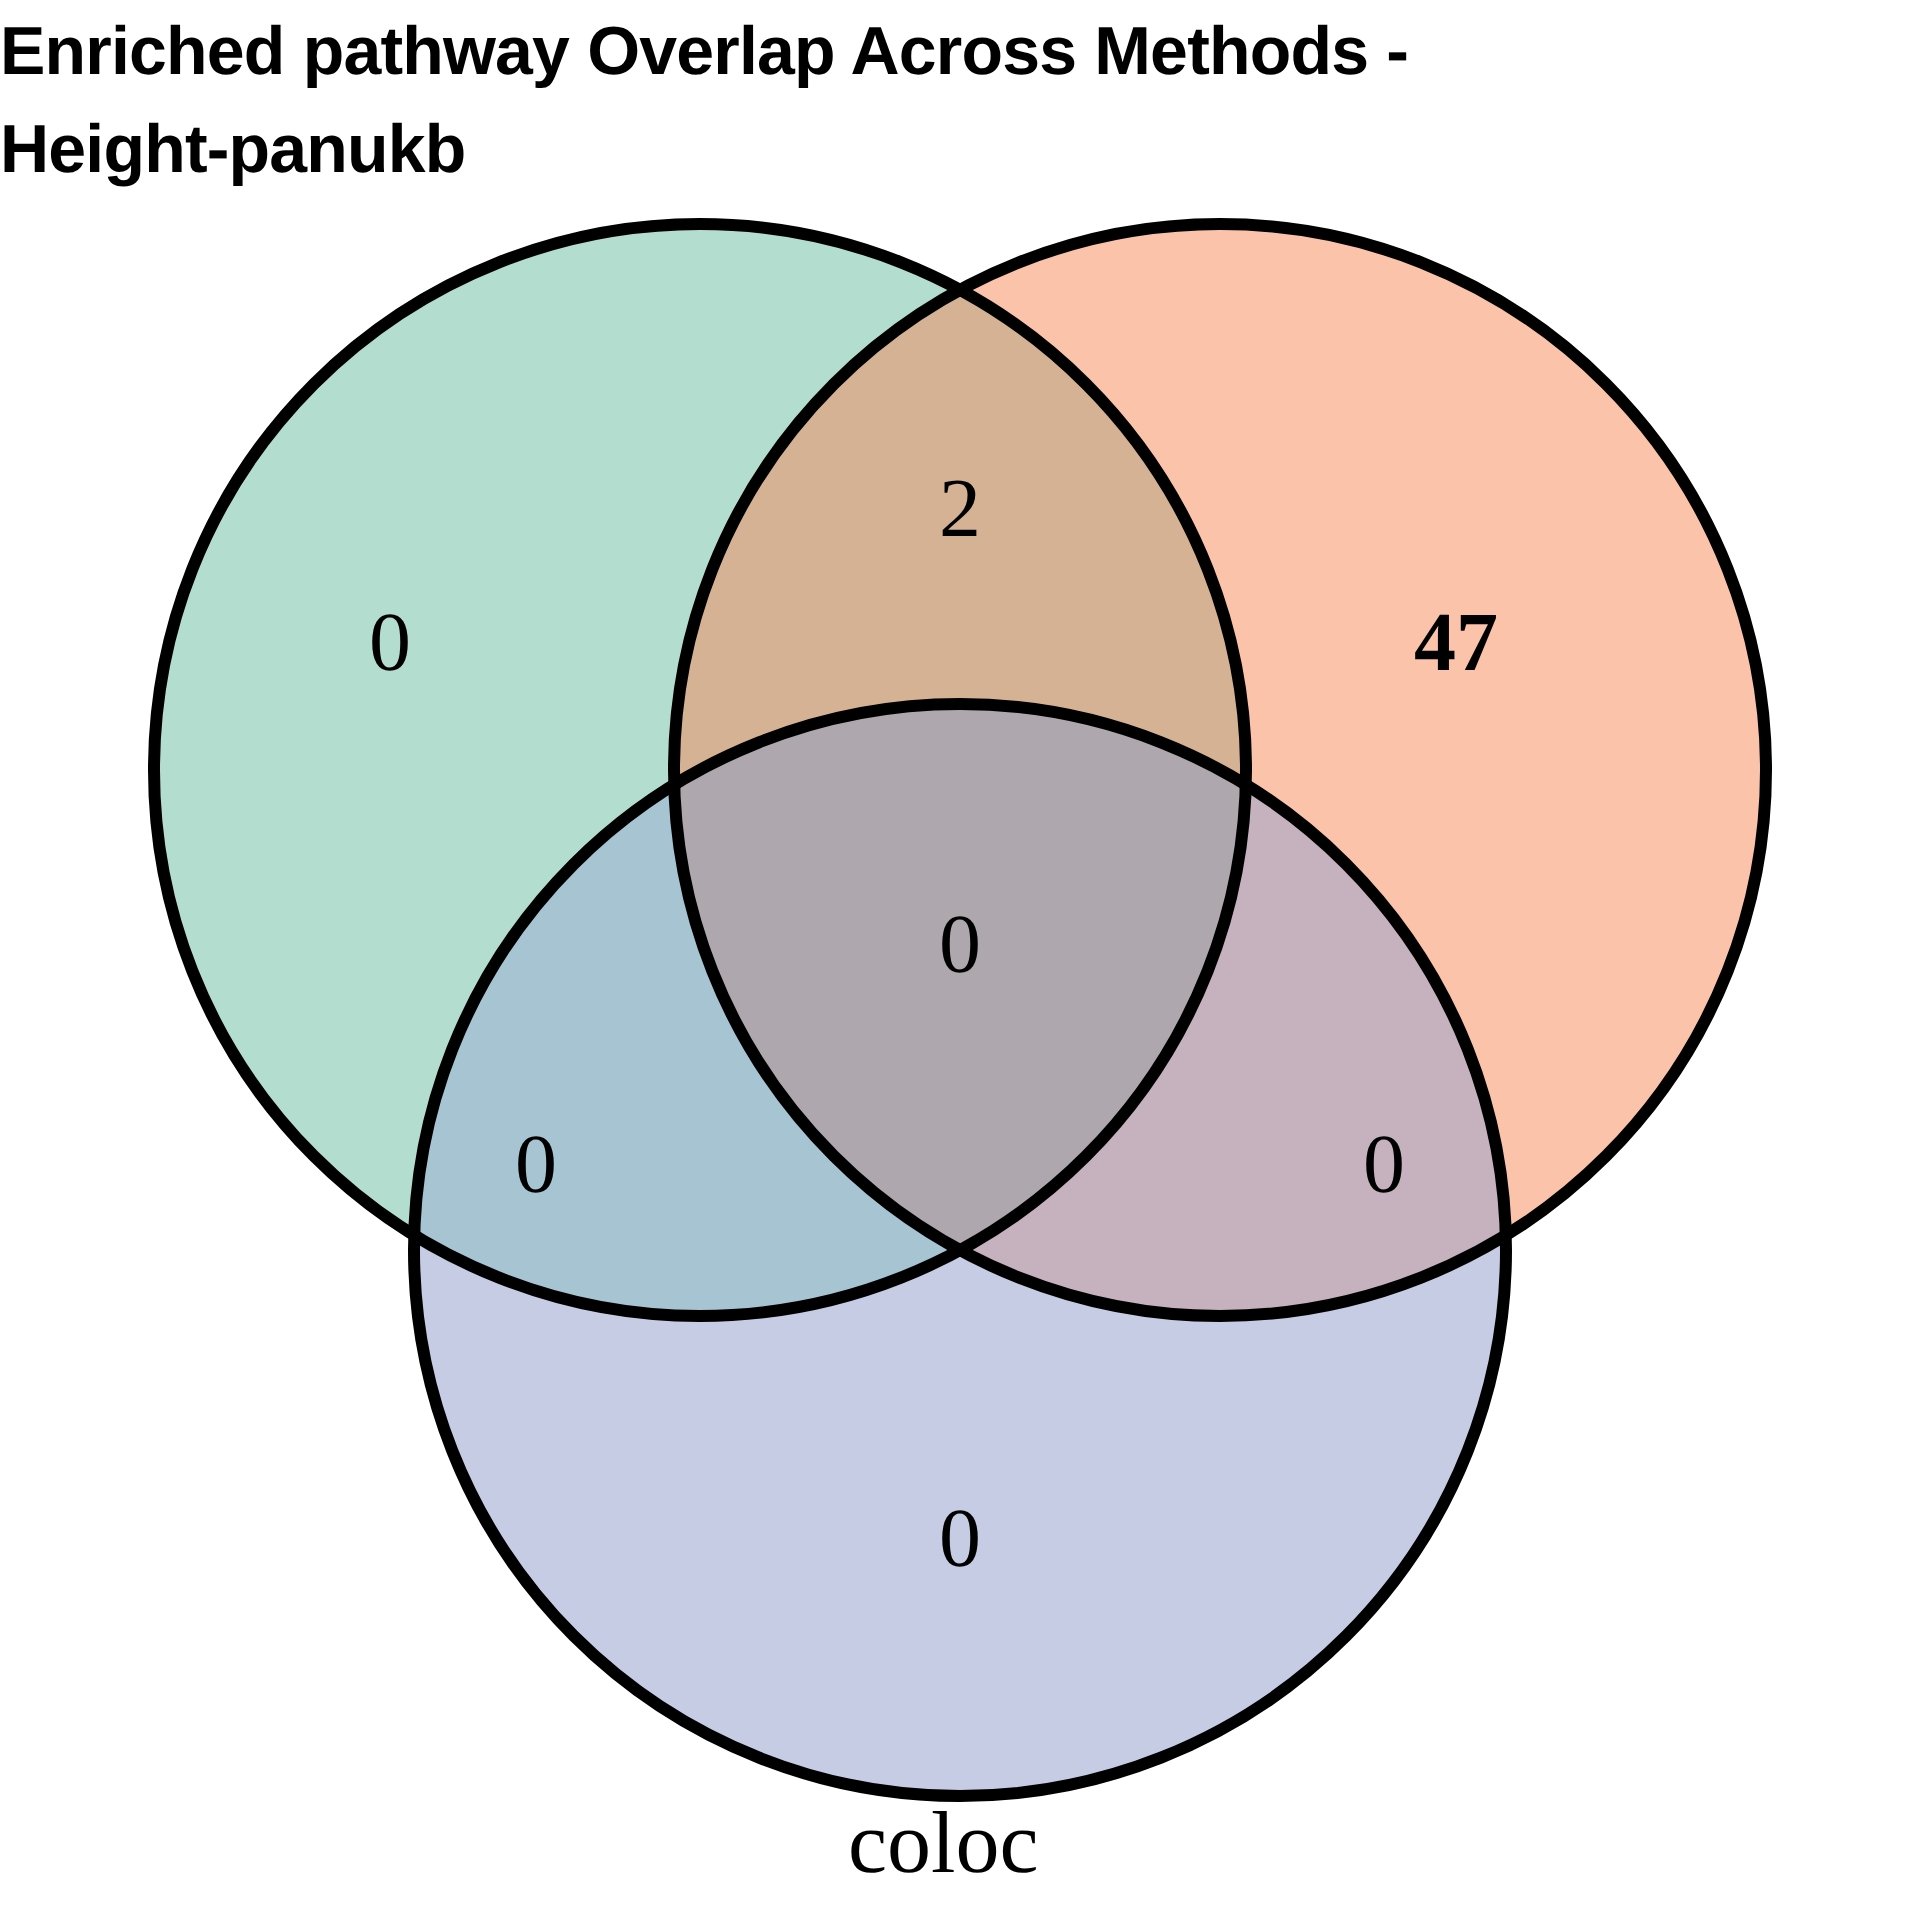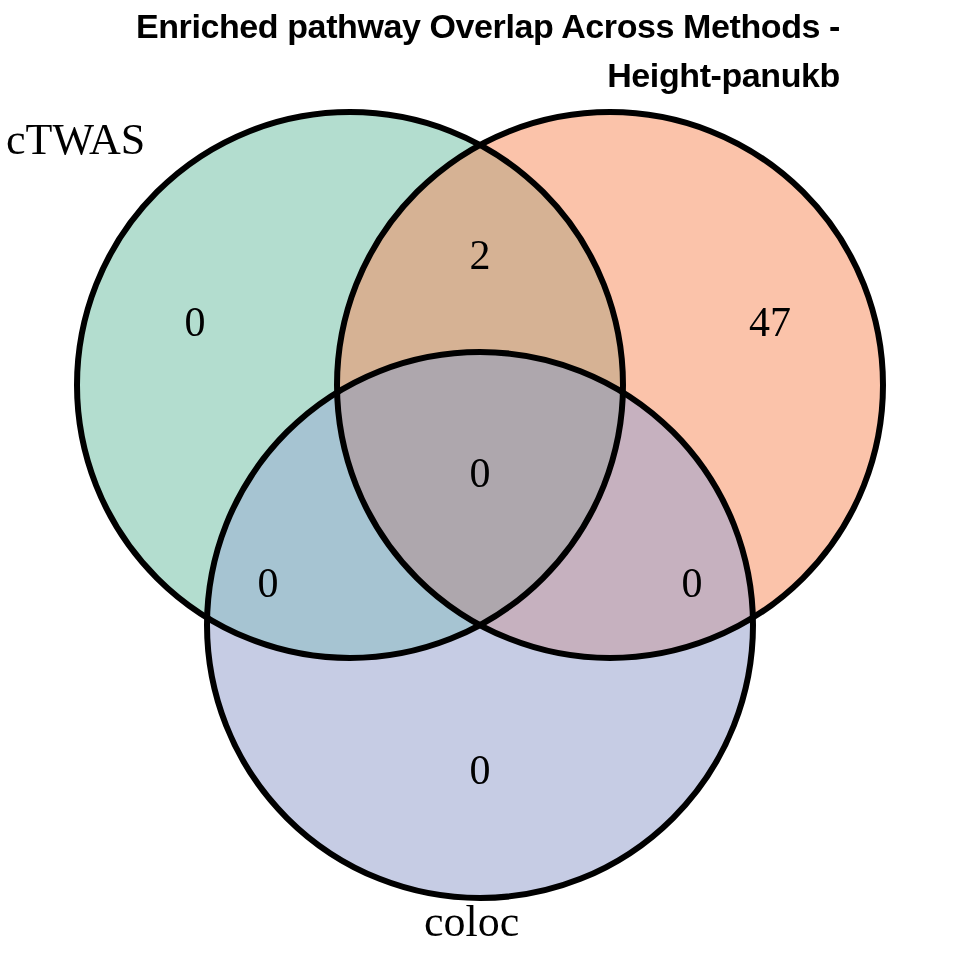--- a/index.html
+++ b/index.html
@@ -15,21 +15,21 @@
     overflow: hidden;
     font-family: "Liberation Serif", "DejaVu Serif", serif;
   }
 
   
   .title {
     position: absolute;
     left: 0;
     top: 2px;
     width: 840px;
-    text-align: right;
+    text-align: left;
     font-family: "Liberation Sans", "DejaVu Sans", sans-serif;
     font-weight: bold;
     font-size: 34px;
     line-height: 49px;
     letter-spacing: -0.4px;
     color: #000000;
     white-space: pre-line;
   }
 
   
@@ -111,25 +111,24 @@
         <g clip-path="url(#clipB)">
           <circle cx="480" cy="625" r="273" fill="#aea7ad"></circle>
         </g>
       </g>
 
       <circle cx="350" cy="385" r="273" fill="none" stroke="#000000" stroke-width="6"></circle>
       <circle cx="610" cy="385" r="273" fill="none" stroke="#000000" stroke-width="6"></circle>
       <circle cx="480" cy="625" r="273" fill="none" stroke="#000000" stroke-width="6"></circle>
     </svg>
 
-    <div class="lbl" style="left:6px; top:118px;">cTWAS</div>
     <div class="lbl" style="left:424px; top:900px;">coloc</div>
 
     <div class="count" style="left:195px; top:322px;">0</div>
-    <div class="count" style="left:770px; top:322px;">47</div>
+    <div class="count" style="left:728px; top:322px;font-weight:bold;">47</div>
     <div class="count" style="left:480px; top:770px;">0</div>
     <div class="count" style="left:480px; top:255px;">2</div>
     <div class="count" style="left:268px; top:583px;">0</div>
     <div class="count" style="left:692px; top:583px;">0</div>
     <div class="count" style="left:480px; top:473px;">0</div>
   </div>
 
 </div>
 
 </body></html>

